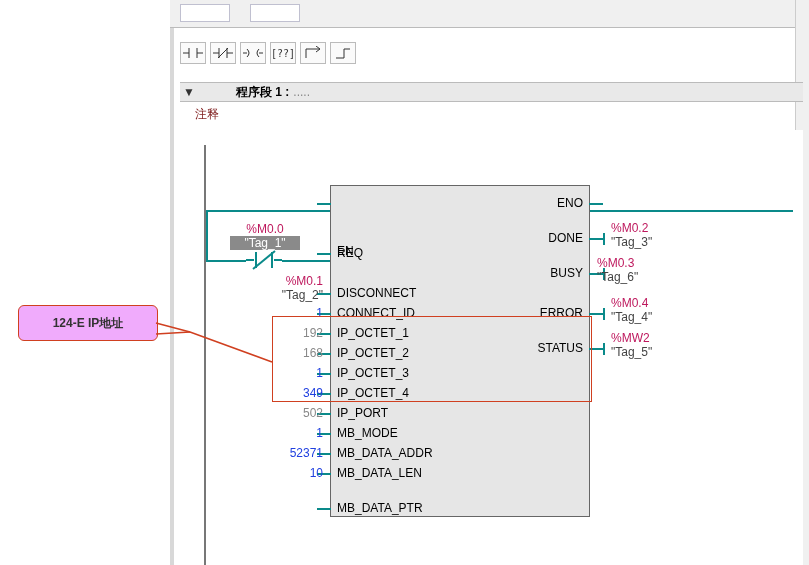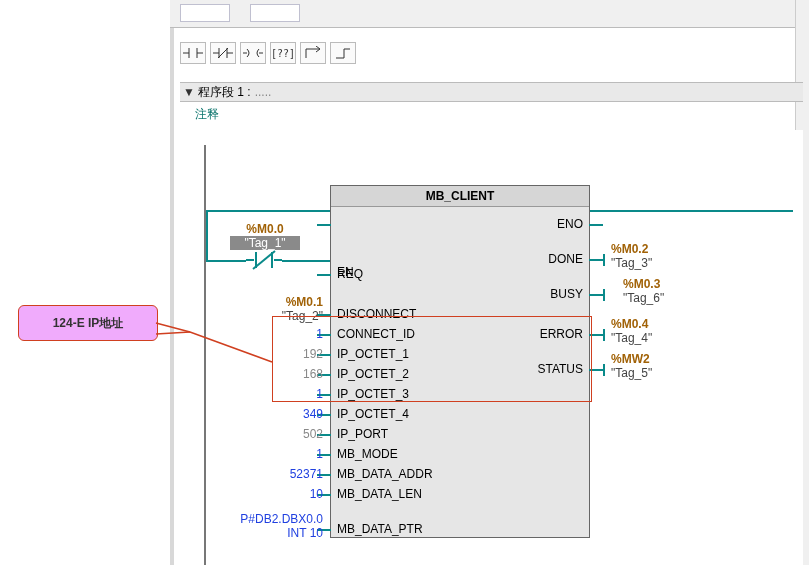--- a/index.html
+++ b/index.html
@@ -59,27 +59,28 @@
     height: 20px;
     background: #e9e9e9;
     border-top: 1px solid #bbb;
     border-bottom: 1px solid #bbb;
     display: flex; align-items: center;
   }
   .net-title-row .arrow {
     width: 18px; text-align: center; color: #333;
   }
   .net-title {
-    font-weight: normal;
+    font-weight: bold;
+    margin-left: 38px;
   }
   .net-title-dots { color: #888; margin-left: 4px;}
   .comment-row {
     position: absolute;
     left: 195px; top: 106px;
-    color: #0f766e;
+    color: #7f1d1d;
   }
   
   .lad-area {
     position: absolute;
     left: 200px; top: 130px; right: 6px; bottom: 0;
     background: #fff;
   }
   .rail {
     position: absolute;
     left: 4px; top: 15px; bottom: 0;
@@ -116,21 +117,21 @@
   .pin.left { left: 6px; }
   .pin.right { right: 6px; }
   .stub {
     position:absolute;
     height:2px; background:#0a8a8a;
     width:14px;
   }
   .stub.left { left:-14px; }
   .stub.right { right:-14px; }
   
-  .tag-addr { color:#a16207; font-weight:bold; }
+  .tag-addr { color:#be185d; font-weight:normal; }
   .tag-name { color:#444; }
   .val-blue { color:#2040e0; }
   .val-gray { color:#888; }
   
   .wire-h { position:absolute; height:2px; background:#0a8a8a; }
   .wire-v { position:absolute; width:2px; background:#0a8a8a; }
   
   .contact {
     position:absolute;
     width:36px; height:22px;
@@ -245,21 +246,20 @@
     </svg>
   </div>
   <div class="wire-h" style="left:82px; top:130px; width:48px;"></div>
 
   <div style="position:absolute; left:30px; top:92px; text-align:center; width:70px;">
     <div class="tag-addr">%M0.0</div>
     <div style="background:#8a8a8a;color:#fff;padding:0 2px;">"Tag_1"</div>
   </div>
 
   <div class="fb-box">
-    <div class="fb-title">MB_CLIENT</div>
     <div class="fb-body" id="fb-body">
         <div class="pin left" style="top: 10px; margin-top: 48px;">EN</div>
         <div class="stub left" style="top: 17px;"></div>
         <div class="pin left" style="top: 60px;">REQ</div>
         <div class="stub left" style="top: 67px;"></div>
         <div class="pin left" style="top: 100px;">DISCONNECT</div>
         <div class="stub left" style="top: 107px;"></div>
         <div style="position: absolute; right: 266px; top: 88px; text-align: right;">
           <div class="tag-addr">%M0.1</div>
           <div class="tag-name">"Tag_2"</div>
@@ -286,34 +286,33 @@
         <div class="stub left" style="top: 247px;"></div>
         <div class="val-blue" style="position: absolute; right: 266px; top: 240px; text-align: right;">1</div>
         <div class="pin left" style="top: 260px;">MB_DATA_ADDR</div>
         <div class="stub left" style="top: 267px;"></div>
         <div class="val-blue" style="position: absolute; right: 266px; top: 260px; text-align: right;">52371</div>
         <div class="pin left" style="top: 280px;">MB_DATA_LEN</div>
         <div class="stub left" style="top: 287px;"></div>
         <div class="val-blue" style="position: absolute; right: 266px; top: 280px; text-align: right;">10</div>
         <div class="pin left" style="top: 315px;">MB_DATA_PTR</div>
         <div class="stub left" style="top: 322px;"></div>
-        <div class="val-blue" style="position: absolute; right: 266px; top: 305px; text-align: right;">P#DB2.DBX0.0<br>INT 10</div>
         <div class="pin right" style="top: 10px;">ENO</div>
         <div class="stub right" style="top: 17px;"></div>
         <div class="pin right" style="top: 45px;">DONE</div>
         <div class="stub right" style="top: 52px;"></div>
         <div class="neg-stub" style="left: 272px; top: 47px;"></div>
         <div style="position: absolute; left: 280px; top: 35px;">
           <div class="tag-addr">%M0.2</div>
           <div class="tag-name">"Tag_3"</div>
         </div>
         <div class="pin right" style="top: 80px;">BUSY</div>
         <div class="stub right" style="top: 87px;"></div>
         <div class="neg-stub" style="left: 272px; top: 82px;"></div>
-        <div style="position: absolute; left: 292px; top: 70px;">
+        <div style="position: absolute; left: 266px; top: 70px;">
           <div class="tag-addr">%M0.3</div>
           <div class="tag-name">"Tag_6"</div>
         </div>
         <div class="pin right" style="top: 120px;">ERROR</div>
         <div class="stub right" style="top: 127px;"></div>
         <div class="neg-stub" style="left: 272px; top: 122px;"></div>
         <div style="position: absolute; left: 280px; top: 110px;">
           <div class="tag-addr">%M0.4</div>
           <div class="tag-name">"Tag_4"</div>
         </div>

